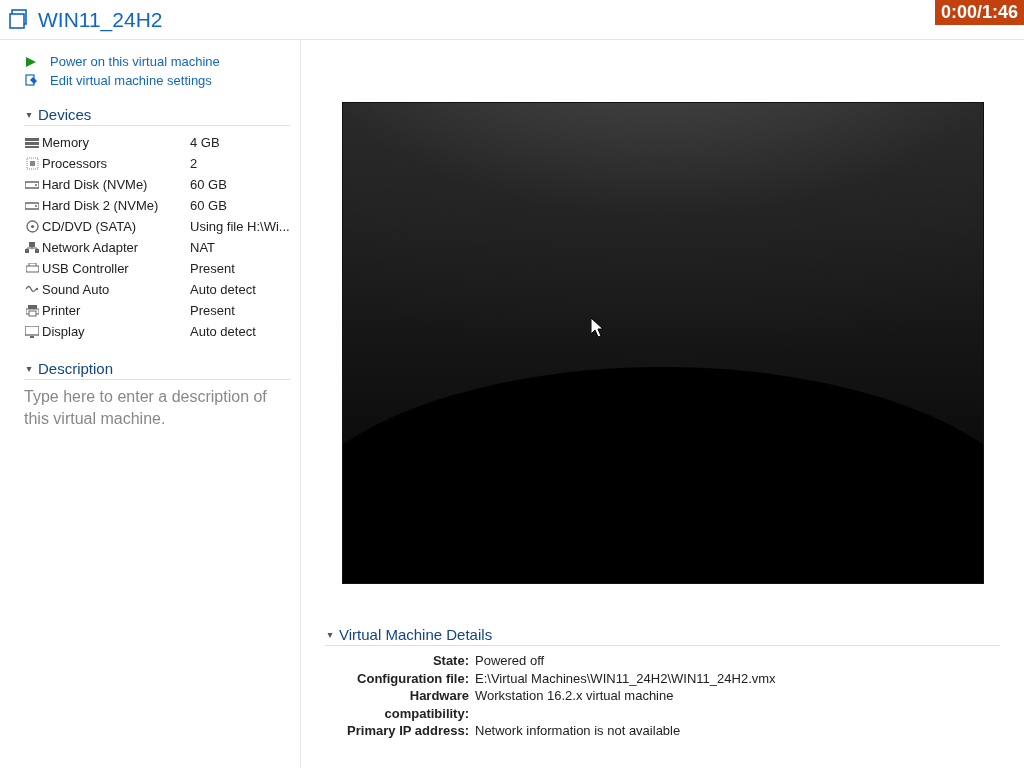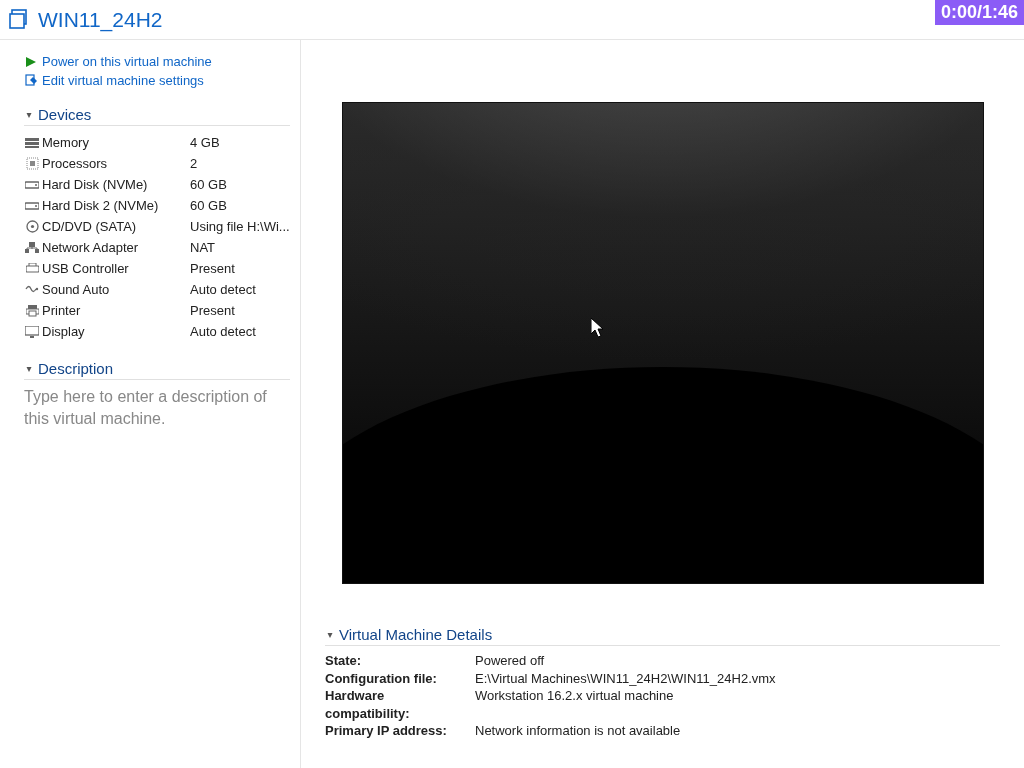--- a/index.html
+++ b/index.html
@@ -2,27 +2,27 @@
 <html><head>
 <meta charset="utf-8">
 <style>
 * { margin:0; padding:0; box-sizing:border-box; font-family:"Segoe UI",Tahoma,sans-serif; }
 body { width:1024px; height:768px; background:#fff; position:relative; overflow:hidden; font-size:13px; color:#222; }
 
 .titlebar { height:40px; border-bottom:1px solid #e5e5e5; display:flex; align-items:center; padding:0 8px; }
 .vm-icon { width:24px; height:24px; margin-right:6px; display:flex; align-items:center; justify-content:center; }
 .vm-title { color:#1066c7; font-size:21px; font-weight:400;text-align:center; }
 
-.timer-badge { position:absolute; top:0; right:0; background:#8b5cf6; color:#fff; font-family:Arial,sans-serif; font-size:18px; font-weight:bold; padding:2px 6px; }
+.timer-badge { position:absolute; top:0; right:0; background:#c2410c; color:#fff; font-family:Arial,sans-serif; font-size:18px; font-weight:bold; padding:2px 6px; }
 
 .main { display:flex; height:728px; }
 .left-pane { width:300px; padding:14px 10px 10px 24px; }
 .right-pane { flex:1; border-left:1px solid #e5e5e5; padding:0 24px; display:flex; flex-direction:column; }
 
-.action-link { display:flex; align-items:center; gap:4px; color:#1066c7; font-size:13px; margin-bottom:4px; cursor:pointer; }
+.action-link { display:flex; align-items:center; gap:12px; color:#1066c7; font-size:13px; margin-bottom:4px; cursor:pointer; }
 .action-link .ic { width:14px; height:14px; display:inline-flex; align-items:center; justify-content:center; }
 
 .section-hdr { display:flex; align-items:center; gap:4px; color:#114488; font-size:15px; margin-top:18px; padding-bottom:2px; border-bottom:1px solid #e0e0e0; margin-bottom:6px; cursor:pointer; }
 .caret { width:10px; height:10px; display:inline-flex; align-items:center; justify-content:center; color:#555; font-size:10px; }
 
 .dev-row { display:flex; align-items:center; height:21px; cursor:pointer; }
 .dev-ic { width:16px; display:inline-flex; justify-content:center; color:#555; margin-right:2px; }
 .dev-label { width:148px; color:#222; }
 .dev-val { color:#222; white-space:nowrap; overflow:hidden; text-overflow:ellipsis; max-width:100px; }
 
@@ -32,21 +32,21 @@
 .preview { width:640px; height:480px; background:#000; position:relative; box-shadow:0 0 0 1px #111; overflow:hidden; }
 .preview .shine { position:absolute; inset:0; background:
   radial-gradient(140% 120% at 50% -30%, rgba(120,120,120,0.55), rgba(40,40,40,0.35) 45%, rgba(0,0,0,0) 70%),
   linear-gradient(#2b2b2b,#000); }
 .preview .curve { position:absolute; left:-10%; right:-10%; height:60%; bottom:-15%; background:#000; border-radius:50% 50% 0 0 / 60% 60% 0 0; }
 .cursor { position:absolute; left:248px; top:215px; }
 
 .details { margin-top:auto; padding-bottom:28px; }
 .details .section-hdr { margin-top:0; }
 .det-row { display:flex; line-height:1.35; }
-.det-label { width:150px; font-weight:bold; padding-right:6px; }
+.det-label { width:150px; text-align:right; font-weight:bold; padding-right:6px; }
 .det-val { }
 svg { display:block; }
 </style>
 </head>
 <body>
 
 <div class="titlebar">
   <span class="vm-icon">
     <svg width="22" height="22" viewBox="0 0 22 22">
         <rect x="3" y="1" width="14" height="14" fill="none" stroke="#1066c7" stroke-width="1.6"></rect>

